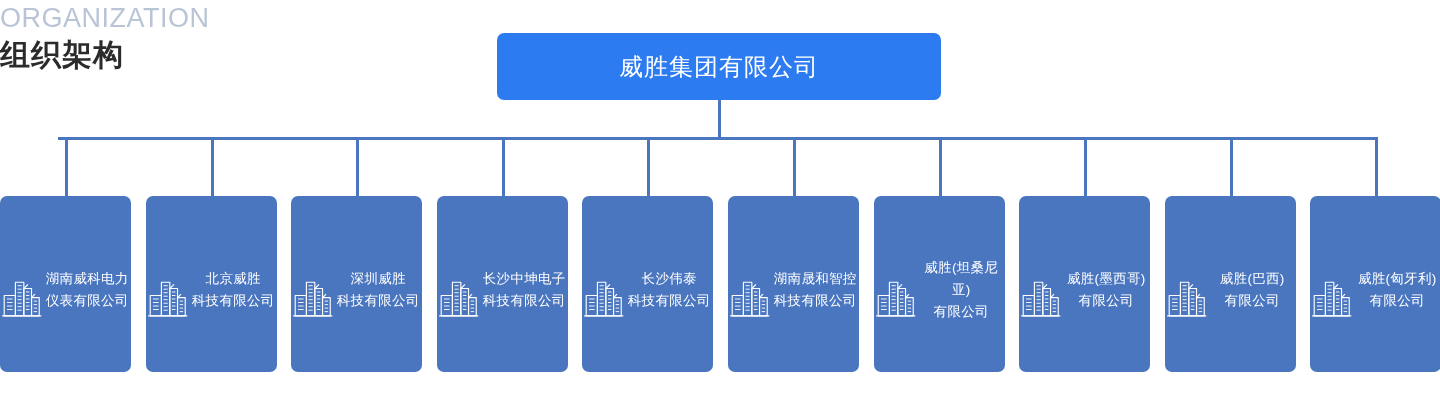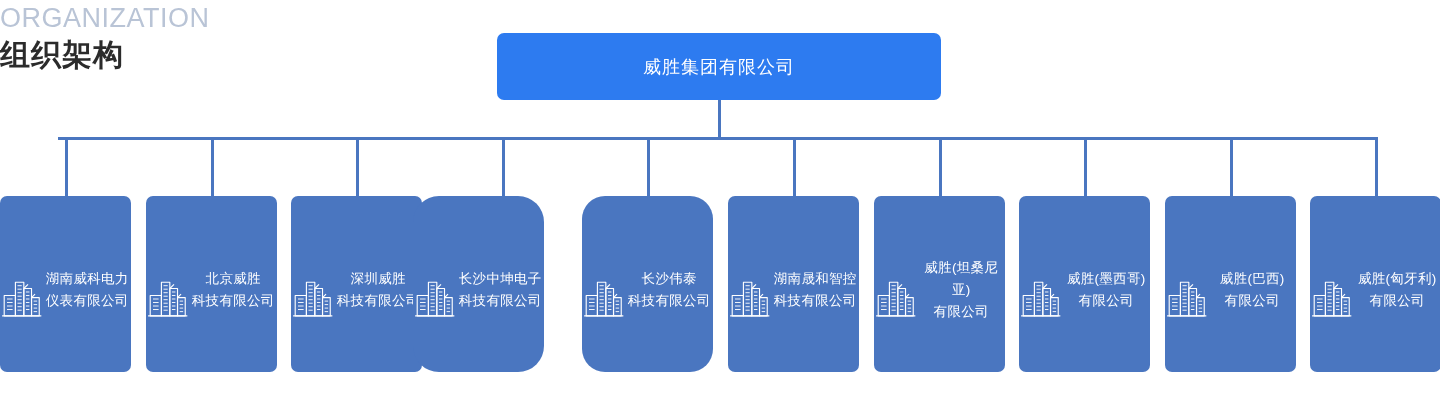--- a/index.html
+++ b/index.html
@@ -42,21 +42,21 @@
     width: 444px;
     height: 67px;
     background: #2d7bf0;
     border-radius: 7px;
     display: flex;
     align-items: center;
     justify-content: center;
   }
   .root-label {
     color: #ffffff;
-    font-size: 18px;
+    font-size: 24px;
     letter-spacing: 1px;
     white-space: nowrap;
   }
 
   
   .conn { position: absolute; background: #4a76c0; }
   .conn-stem-root { left: 718px; top: 100px; width: 3px; height: 40px; }
   .conn-hbar { left: 58px; top: 137px; width: 1318px; height: 3px; }
   .conn-drop { top: 137px; width: 3px; height: 59px; }
 
@@ -168,40 +168,40 @@
       <g stroke-width="1.3">
         <path d="M25 12 h6 M25 17 h6 M25 22 h6 M25 27 h6 M25 32 h6 M25 37 h6 M25 42 h6 M25 47 h6"></path>
         <path d="M37 21 h5 M37 26 h5 M37 31 h5 M37 36 h5 M37 41 h5 M37 46 h5"></path>
         <path d="M10 31 h8 M10 36 h8 M10 41 h8 M10 46 h8"></path>
         <path d="M48 34 h5 M48 39 h5 M48 44 h5 M48 49 h5"></path>
       </g>
     </svg>
         <div class="card-label">深圳威胜
 科技有限公司</div>
       </div>
-      <div class="card" style="left: 413px; border-radius: 26px;">
+      <div class="card" style="left: 437px;">
     <svg class="card-icon" viewBox="0 0 62 62" fill="none" stroke="#ffffff" stroke-width="1.6" stroke-linejoin="round">
       <path d="M22 7 h12 v48 h-12 z"></path>
       <path d="M34 16 h11 v39 h-11 z"></path>
       <path d="M6 26 h16 v29 h-16 z"></path>
       <path d="M45 29 h11 v26 h-11 z"></path>
       <path d="M34 16 l6 -6"></path>
       <path d="M45 29 l5 -5"></path>
       <path d="M3 55 h56"></path>
       <g stroke-width="1.3">
         <path d="M25 12 h6 M25 17 h6 M25 22 h6 M25 27 h6 M25 32 h6 M25 37 h6 M25 42 h6 M25 47 h6"></path>
         <path d="M37 21 h5 M37 26 h5 M37 31 h5 M37 36 h5 M37 41 h5 M37 46 h5"></path>
         <path d="M10 31 h8 M10 36 h8 M10 41 h8 M10 46 h8"></path>
         <path d="M48 34 h5 M48 39 h5 M48 44 h5 M48 49 h5"></path>
       </g>
     </svg>
         <div class="card-label">长沙中坤电子
 科技有限公司</div>
       </div>
-      <div class="card" style="left: 582px; border-radius: 23px;">
+      <div class="card" style="left: 582px;">
     <svg class="card-icon" viewBox="0 0 62 62" fill="none" stroke="#ffffff" stroke-width="1.6" stroke-linejoin="round">
       <path d="M22 7 h12 v48 h-12 z"></path>
       <path d="M34 16 h11 v39 h-11 z"></path>
       <path d="M6 26 h16 v29 h-16 z"></path>
       <path d="M45 29 h11 v26 h-11 z"></path>
       <path d="M34 16 l6 -6"></path>
       <path d="M45 29 l5 -5"></path>
       <path d="M3 55 h56"></path>
       <g stroke-width="1.3">
         <path d="M25 12 h6 M25 17 h6 M25 22 h6 M25 27 h6 M25 32 h6 M25 37 h6 M25 42 h6 M25 47 h6"></path>

